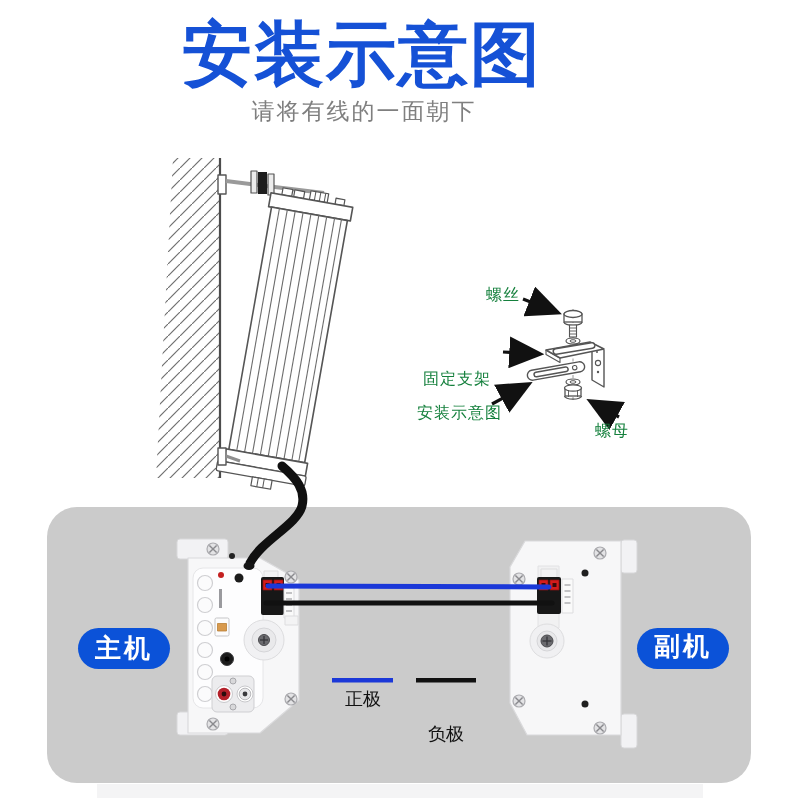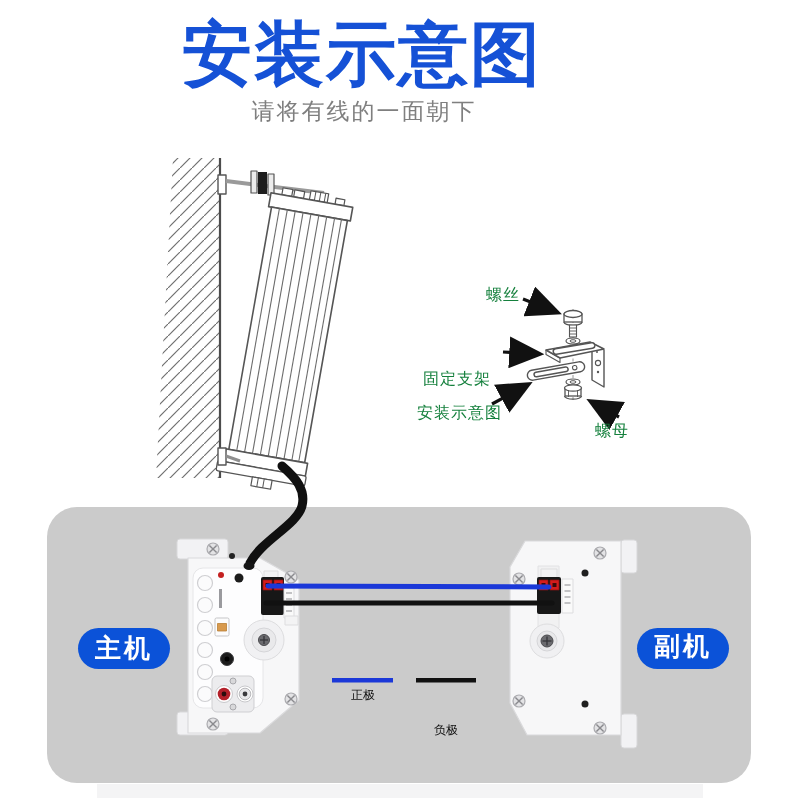--- a/index.html
+++ b/index.html
@@ -7,21 +7,21 @@
        font-family:"Liberation Sans","DejaVu Sans",sans-serif;}
   .abs{position:absolute;}
   #title{left:0;top:8px;width:724px;text-align:center;margin:0;
          font-size:70px;line-height:92px;font-weight:900;color:#1551d6;letter-spacing:2px;}
   #subtitle{left:0;top:96px;width:728px;text-align:center;
             font-size:23px;color:#7f7f7f;letter-spacing:2px;}
   .hwlabel{font-size:16px;color:#15803d;letter-spacing:1px;white-space:nowrap;}
   .badge{height:41px;line-height:41px;padding:0 17px;border-radius:22px;
          background:#0b52d8;color:#ffffff;font-size:26px;font-weight:700;
          letter-spacing:3px;text-align:right;}
-  .legendlabel{width:62px;text-align:center;font-size:12px;color:#111111;font-weight:500;}
+  .legendlabel{width:62px;text-align:center;font-size:18px;color:#111111;font-weight:500;}
   svg{display:block;}
 </style>
 </head>
 <body>
 
 <svg class="abs" style="left:0;top:0;" width="800" height="800" viewBox="0 0 800 800">
   <defs>
     <pattern id="hatch" width="12" height="12" patternUnits="userSpaceOnUse">
       <line x1="0" y1="12" x2="12" y2="0" stroke="#6f6f6f" stroke-width="1.2"></line>
     </pattern>

